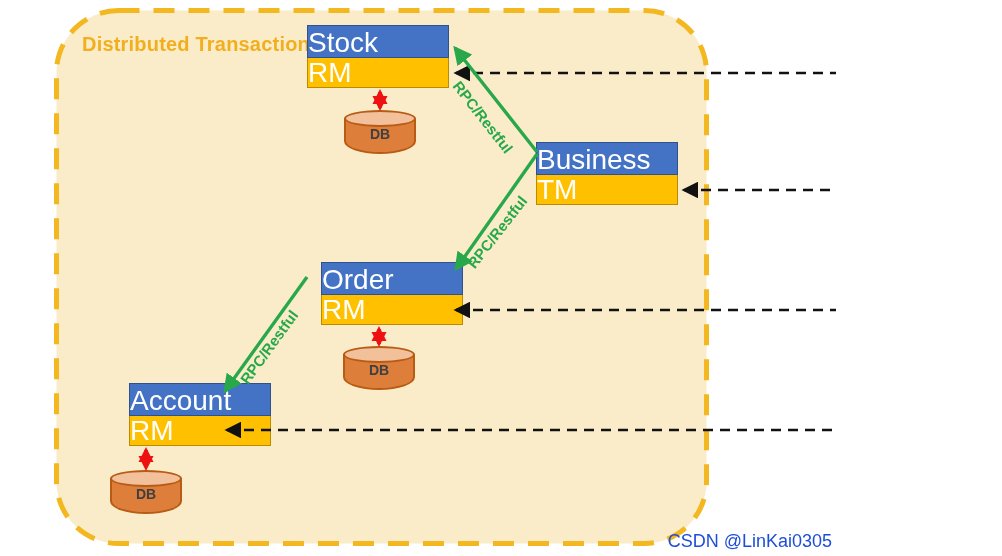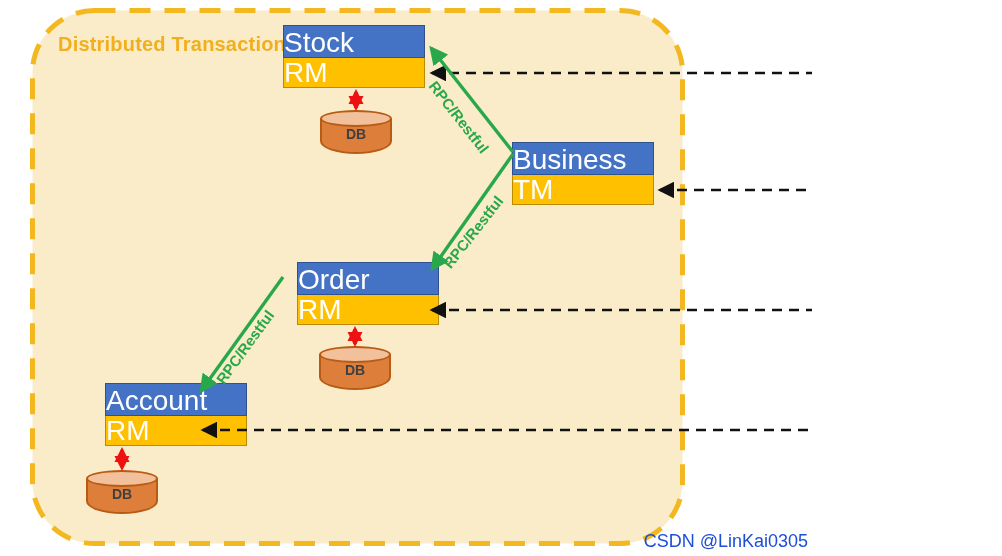--- a/index.html
+++ b/index.html
@@ -1,16 +1,16 @@
 <!DOCTYPE html>
 <html><head>
 <meta charset="utf-8">
 <style>
   html,body{margin:0;padding:0;background:#ffffff;font-family:"Liberation Sans",sans-serif;}
-  .stage{position:relative;width:812px;height:556px;background:#ffffff;overflow:hidden;}
+  .stage{position:relative;width:812px;height:556px;background:#ffffff;overflow:hidden;margin-left:24px;}
   svg.layer{position:absolute;left:0;top:0;width:1002px;height:556px;pointer-events:none;}
   .bg{z-index:0;}
   .fg{z-index:3;}
   .title{position:absolute;left:58px;top:33px;z-index:2;color:#F2AF1D;font-size:20px;font-weight:bold;letter-spacing:.2px;}
   .svc{position:absolute;width:142px;z-index:2;text-align:left;color:#fff;font-weight:normal;font-size:28px;}
   .svc .svc-name{height:33px;line-height:33px;background:#4472C4;border:1.5px solid #2F528F;box-sizing:border-box;}
   .svc .svc-role{height:30px;line-height:30px;background:#FFC000;border:1.5px solid #BC8C00;border-top:none;box-sizing:border-box;}
   .db{position:absolute;width:72px;height:44px;z-index:2;}
   .db .db-top{position:absolute;left:0;top:0;width:72px;height:17px;background:#F2C09B;border:2px solid #B85C15;border-radius:50%;box-sizing:border-box;z-index:2;}
   .db .db-body{position:absolute;left:0;top:8px;width:72px;height:36px;background:#DD7E3B;border:2px solid #B85C15;border-top:none;border-radius:0 0 36px 36px / 0 0 13px 13px;box-sizing:border-box;z-index:1;}

